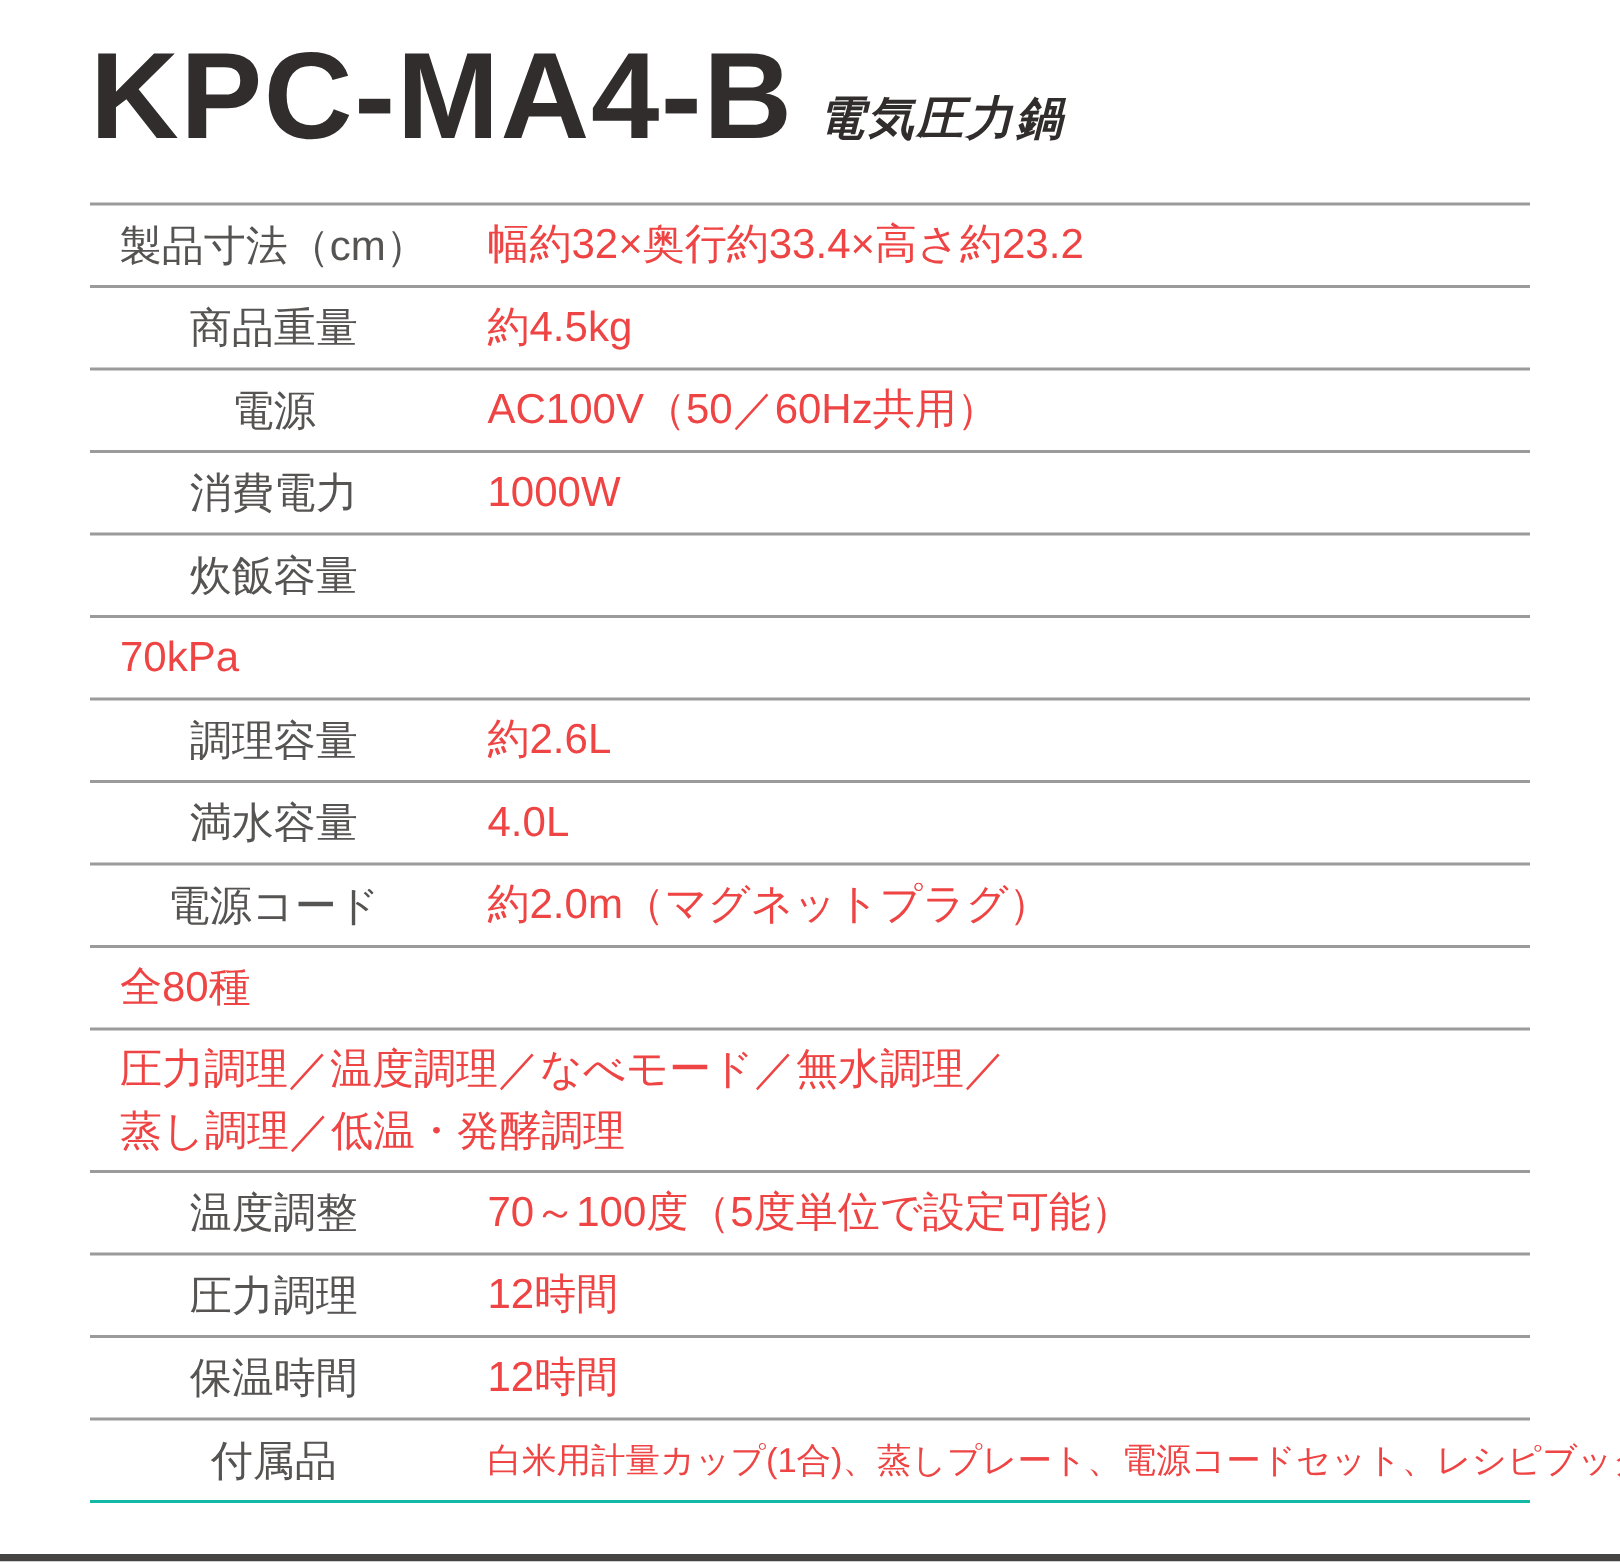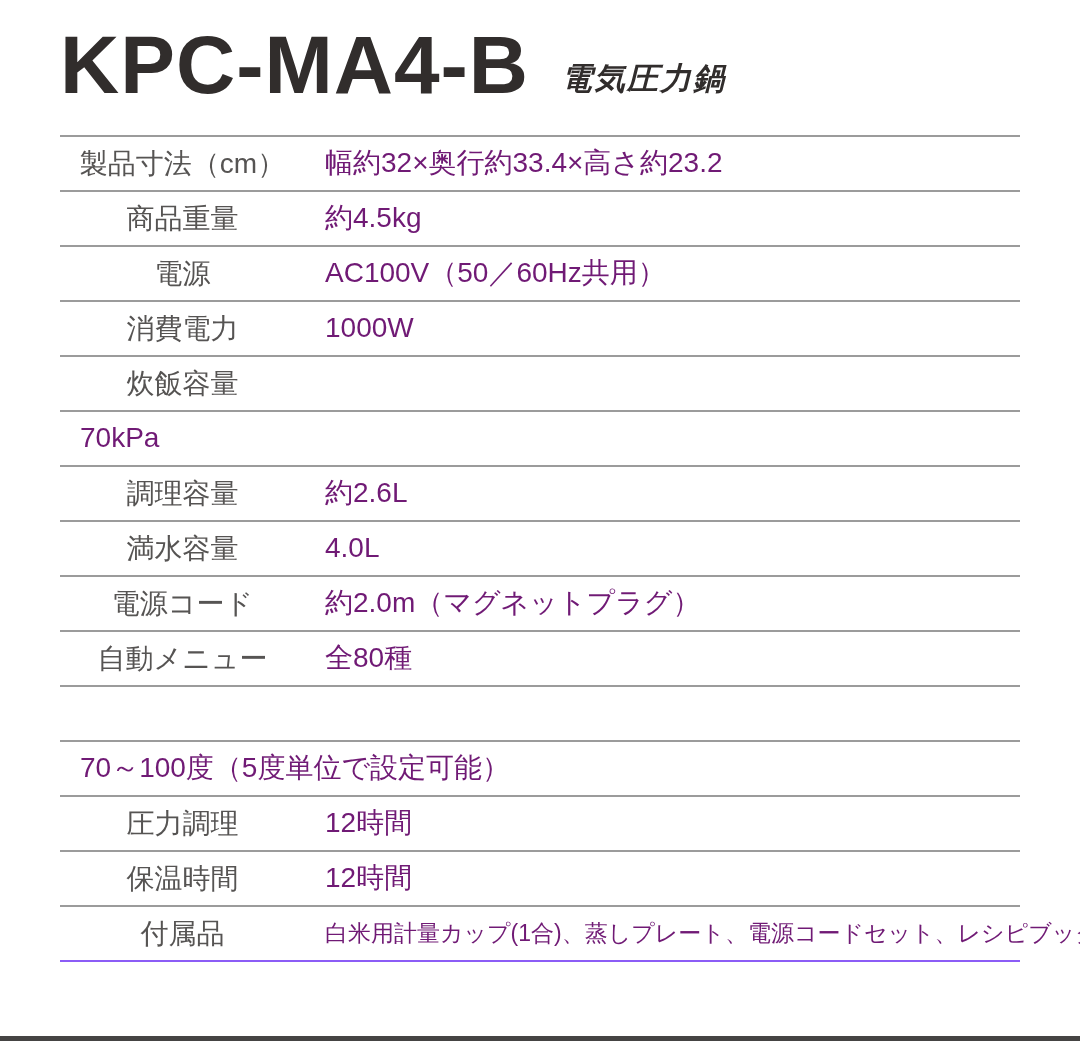--- a/index.html
+++ b/index.html
@@ -16,21 +16,21 @@
     position: absolute;
     inset: 0;
     background: #ffffff;
   }
   .header {
     position: absolute;
     left: 60px;
     top: 24px;
     display: flex;
     align-items: flex-end;
-    gap: 32px;
+    gap: 16px;
     white-space: nowrap;
   }
   .model {
     font-size: 82px;
     font-weight: 700;
     letter-spacing: 1px;
     line-height: 1;
     color: #312d2c;
   }
   .category {
@@ -39,40 +39,40 @@
     color: #312d2c;
     padding-bottom: 6px;
     letter-spacing: 2px;
     font-style: italic;
   }
   .spec-table {
     position: absolute;
     left: 60px;
     top: 135px;
     width: 960px;
-    border-bottom: 2px solid #8b5cf6;
+    border-bottom: 2px solid #14b8a6;
   }
   .spec-row {
     display: flex;
     align-items: center;
     min-height: 55px;
     border-top: 2px solid #9b9b9b;
   }
   .spec-label {
     width: 245px;
     flex: 0 0 245px;
     text-align: center;
     font-size: 28px;
     color: #565453;
     padding: 6px 0;
   }
   .spec-value {
     flex: 1;
     font-size: 28px;
-    color: #701a75;
+    color: #ef4444;
     padding: 6px 0 6px 20px;
     line-height: 1.45;
     white-space: pre-line;
   }
   .spec-value.small {
     font-size: 23px;
     white-space: nowrap;
   }
   .bottom-bar {
     position: absolute;
@@ -122,26 +122,28 @@
     </div>
     <div class="spec-row">
       <div class="spec-label">満水容量</div>
       <div class="spec-value">4.0L</div>
     </div>
     <div class="spec-row">
       <div class="spec-label">電源コード</div>
       <div class="spec-value">約2.0m（マグネットプラグ）</div>
     </div>
     <div class="spec-row">
-      <div class="spec-label">自動メニュー</div>
       <div class="spec-value">全80種</div>
     </div>
     <div class="spec-row">
+      <div class="spec-value">圧力調理／温度調理／なべモード／無水調理／
+蒸し調理／低温・発酵調理</div>
     </div>
     <div class="spec-row">
+      <div class="spec-label">温度調整</div>
       <div class="spec-value">70～100度（5度単位で設定可能）</div>
     </div>
     <div class="spec-row">
       <div class="spec-label">圧力調理</div>
       <div class="spec-value">12時間</div>
     </div>
     <div class="spec-row">
       <div class="spec-label">保温時間</div>
       <div class="spec-value">12時間</div>
     </div>

